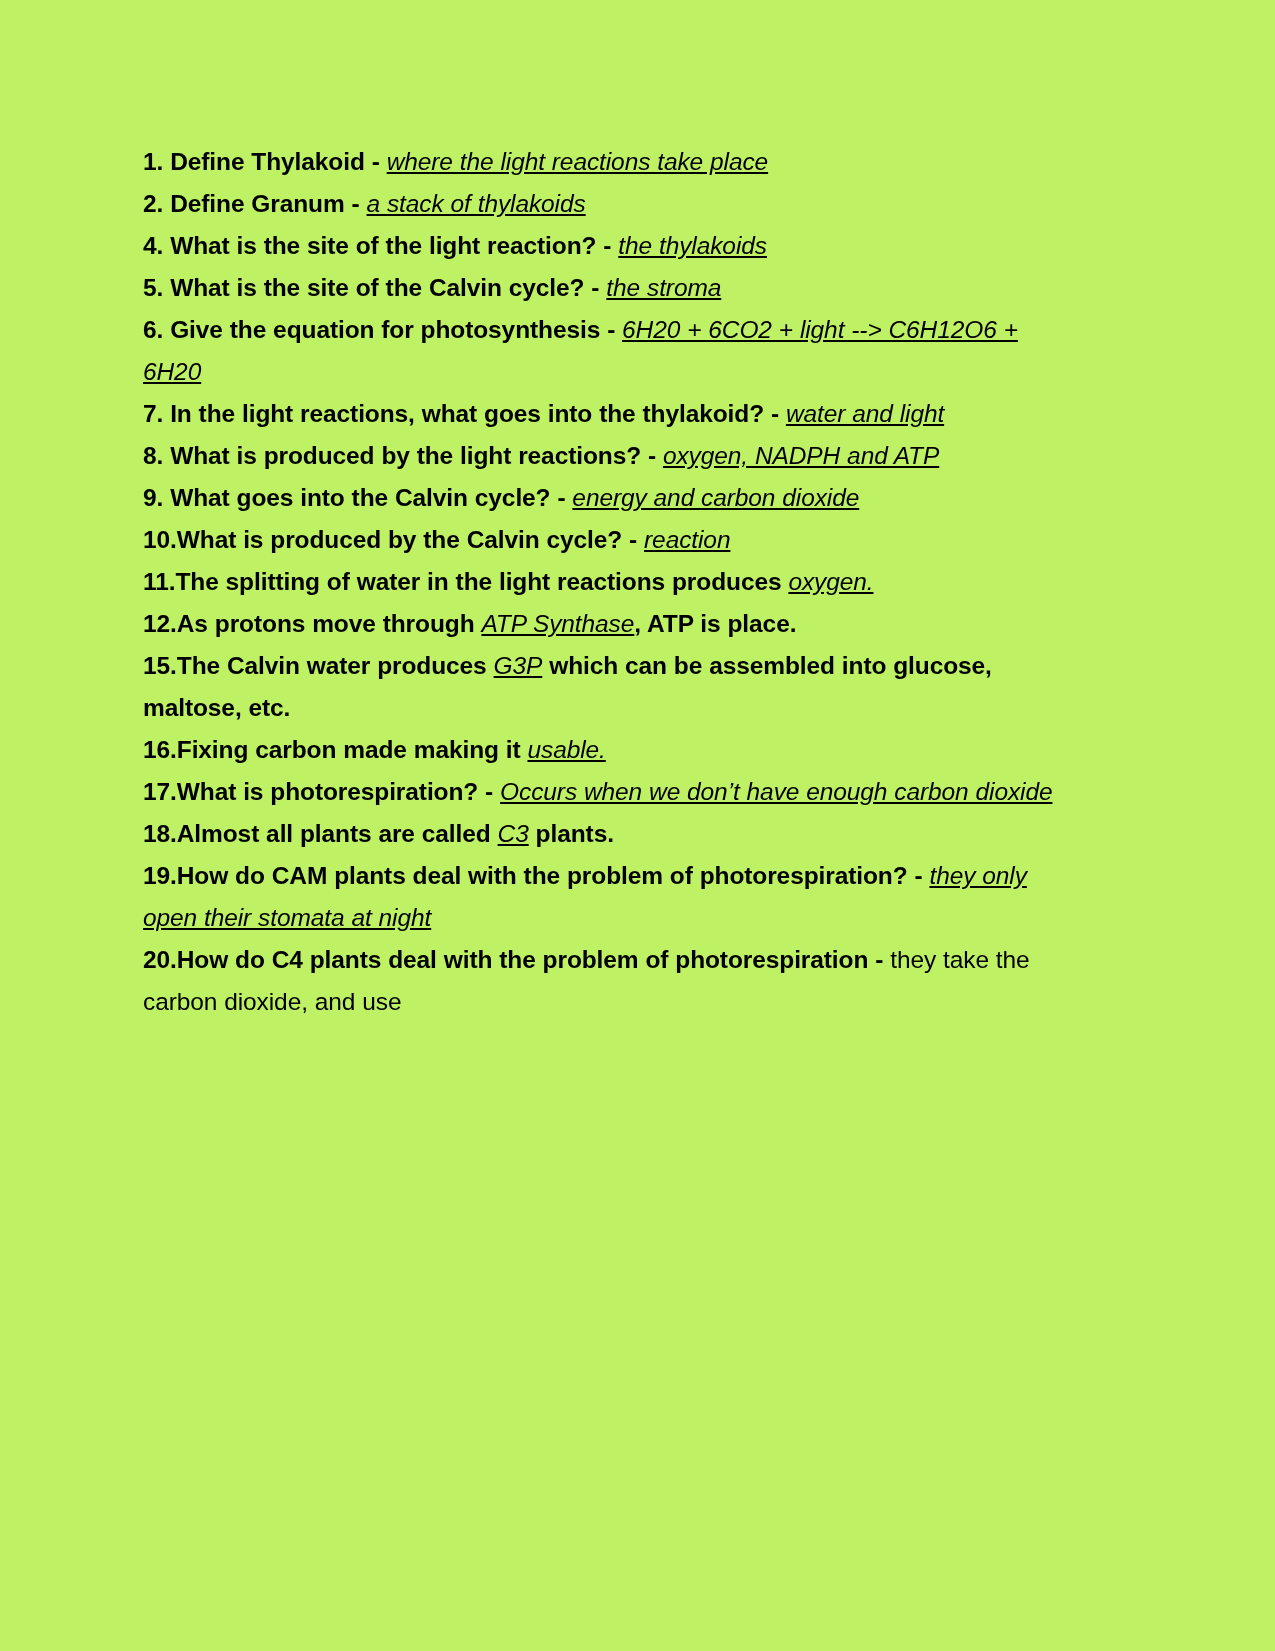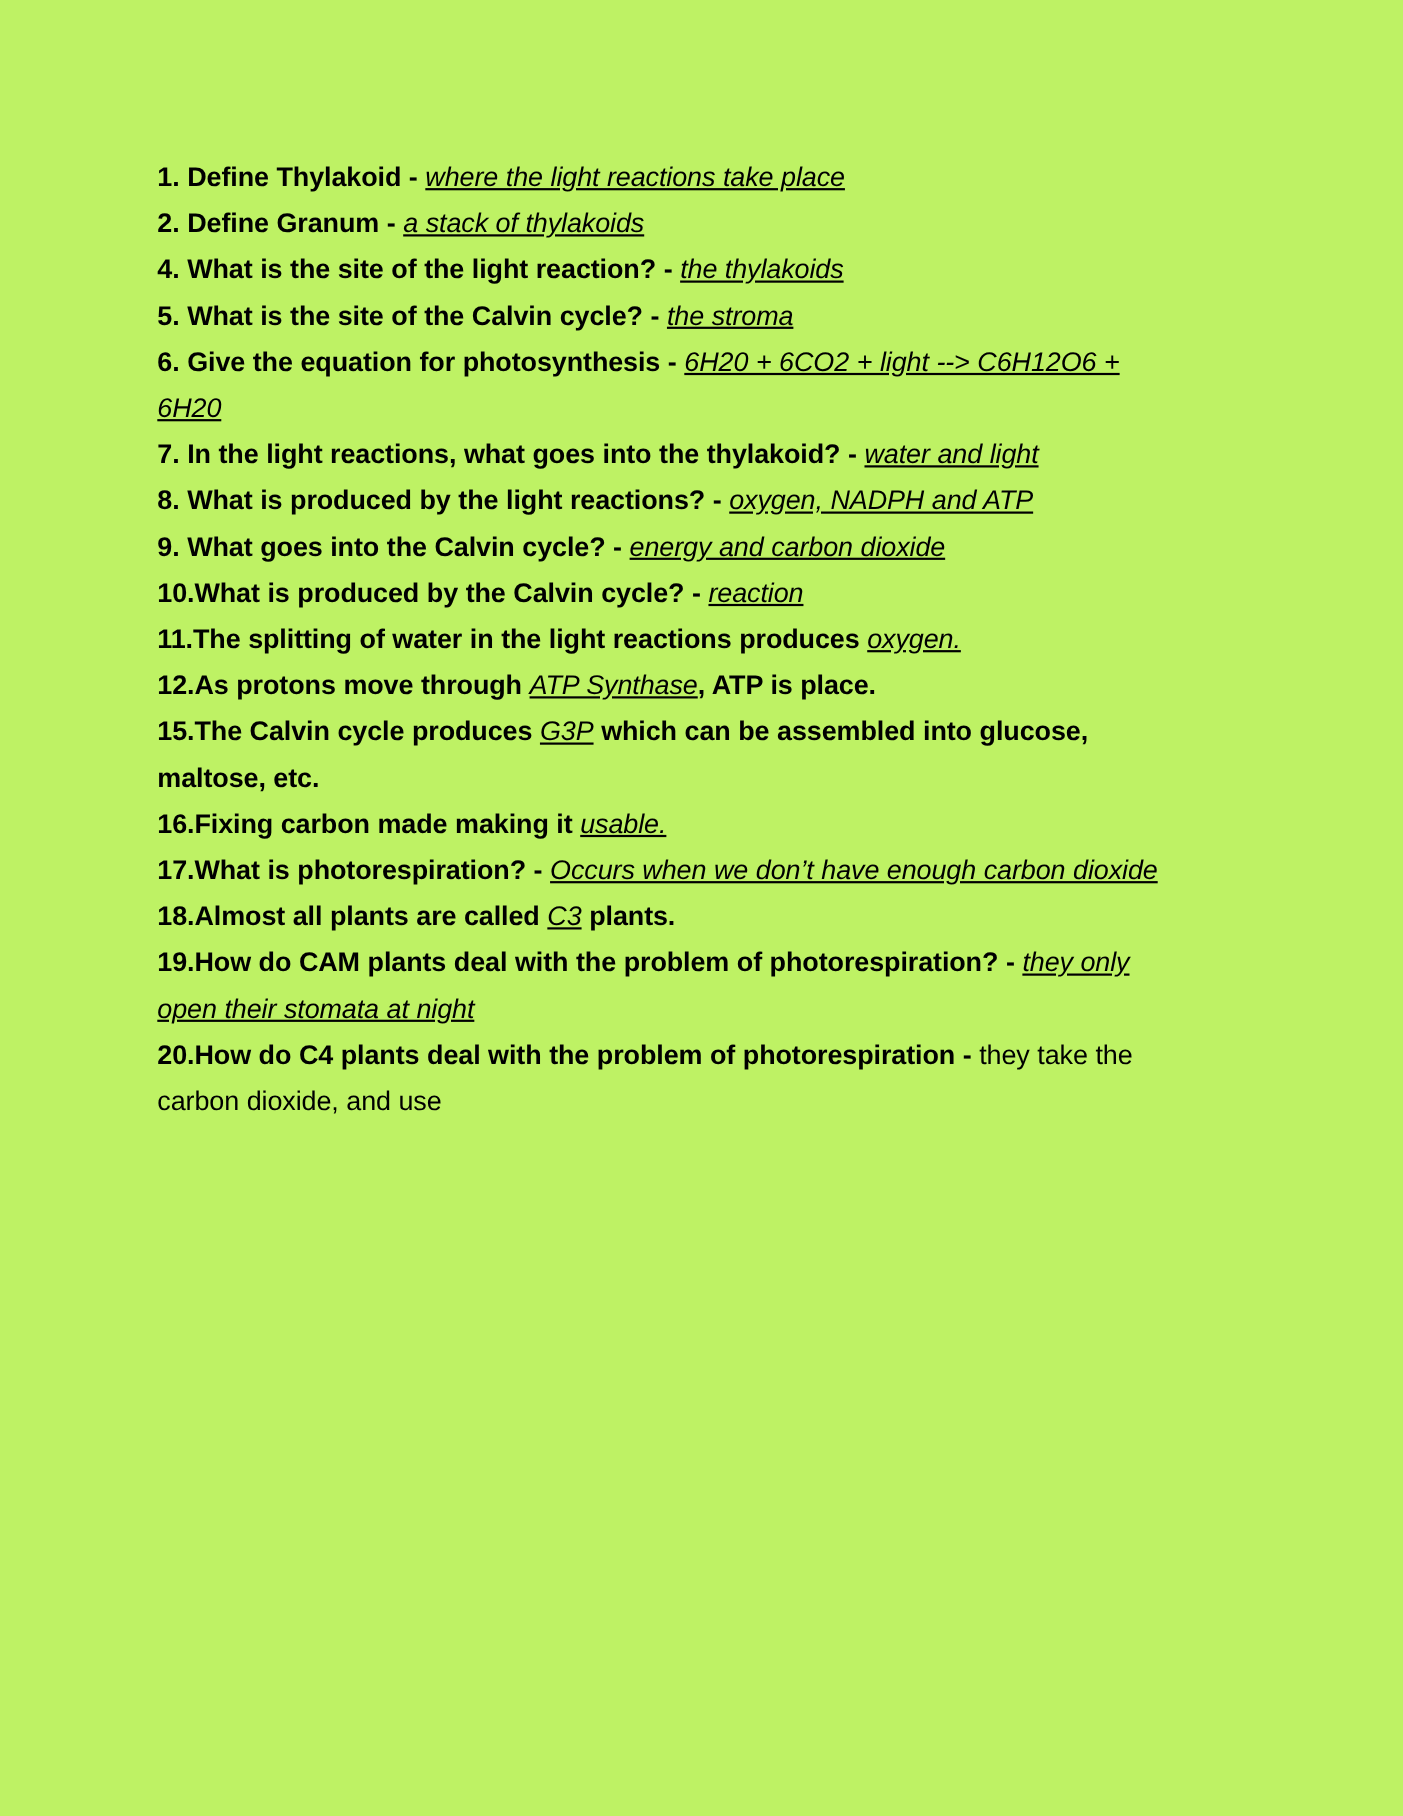--- a/index.html
+++ b/index.html
@@ -75,21 +75,21 @@
         <li class="qa-item"><span class="num">2. </span><span class="q">Define Granum - </span><span class="ans">a stack of thylakoids</span></li>
         <li class="qa-item"><span class="num">4. </span><span class="q">What is the site of the light reaction? - </span><span class="ans">the thylakoids</span></li>
         <li class="qa-item"><span class="num">5. </span><span class="q">What is the site of the Calvin cycle? - </span><span class="ans">the stroma</span></li>
         <li class="qa-item"><span class="num">6. </span><span class="q">Give the equation for photosynthesis - </span><span class="ans">6H20 + 6CO2 + light --&gt; C6H12O6 + 6H20</span></li>
         <li class="qa-item"><span class="num">7. </span><span class="q">In the light reactions, what goes into the thylakoid? -  </span><span class="ans">water and light</span></li>
         <li class="qa-item"><span class="num">8. </span><span class="q">What is produced by the light reactions? - </span><span class="ans">oxygen, NADPH and ATP</span></li>
         <li class="qa-item"><span class="num">9. </span><span class="q">What goes into the Calvin cycle? - </span><span class="ans">energy and carbon dioxide</span></li>
         <li class="qa-item"><span class="num">10.</span><span class="q">What is produced by the Calvin cycle? - </span><span class="ans">reaction</span></li>
         <li class="qa-item"><span class="num">11.</span><span class="q">The splitting of water in the light reactions produces </span><span class="ans">oxygen.</span></li>
         <li class="qa-item"><span class="num">12.</span><span class="q">As protons move through </span><span class="ans">ATP Synthase</span><span class="q">, ATP is place.</span></li>
-        <li class="qa-item"><span class="num">15.</span><span class="q">The Calvin cycle produces </span><span class="ans">G3P</span><span class="q"> which can be assembled into glucose, maltose, etc.</span></li>
+        <li class="qa-item"><span class="num">15.</span><span class="q">The Calvin water produces </span><span class="ans">G3P</span><span class="q"> which can be assembled into glucose, maltose, etc.</span></li>
         <li class="qa-item"><span class="num">16.</span><span class="q">Fixing carbon made making it </span><span class="ans">usable.</span></li>
         <li class="qa-item"><span class="num">17.</span><span class="q">What is photorespiration? - </span><span class="ans">Occurs when we don’t have enough carbon dioxide</span></li>
         <li class="qa-item"><span class="num">18.</span><span class="q">Almost all plants are called </span><span class="ans">C3</span><span class="q"> plants.</span></li>
         <li class="qa-item"><span class="num">19.</span><span class="q">How do CAM plants deal with the problem of photorespiration? - </span><span class="ans">they only open their stomata at night</span></li>
         <li class="qa-item"><span class="num">20.</span><span class="q">How do C4 plants deal with the problem of photorespiration - </span><span class="ans-plain">they take the carbon dioxide, and use</span></li>
       </ol>
   </div>
 </div>
 
 </body></html>

